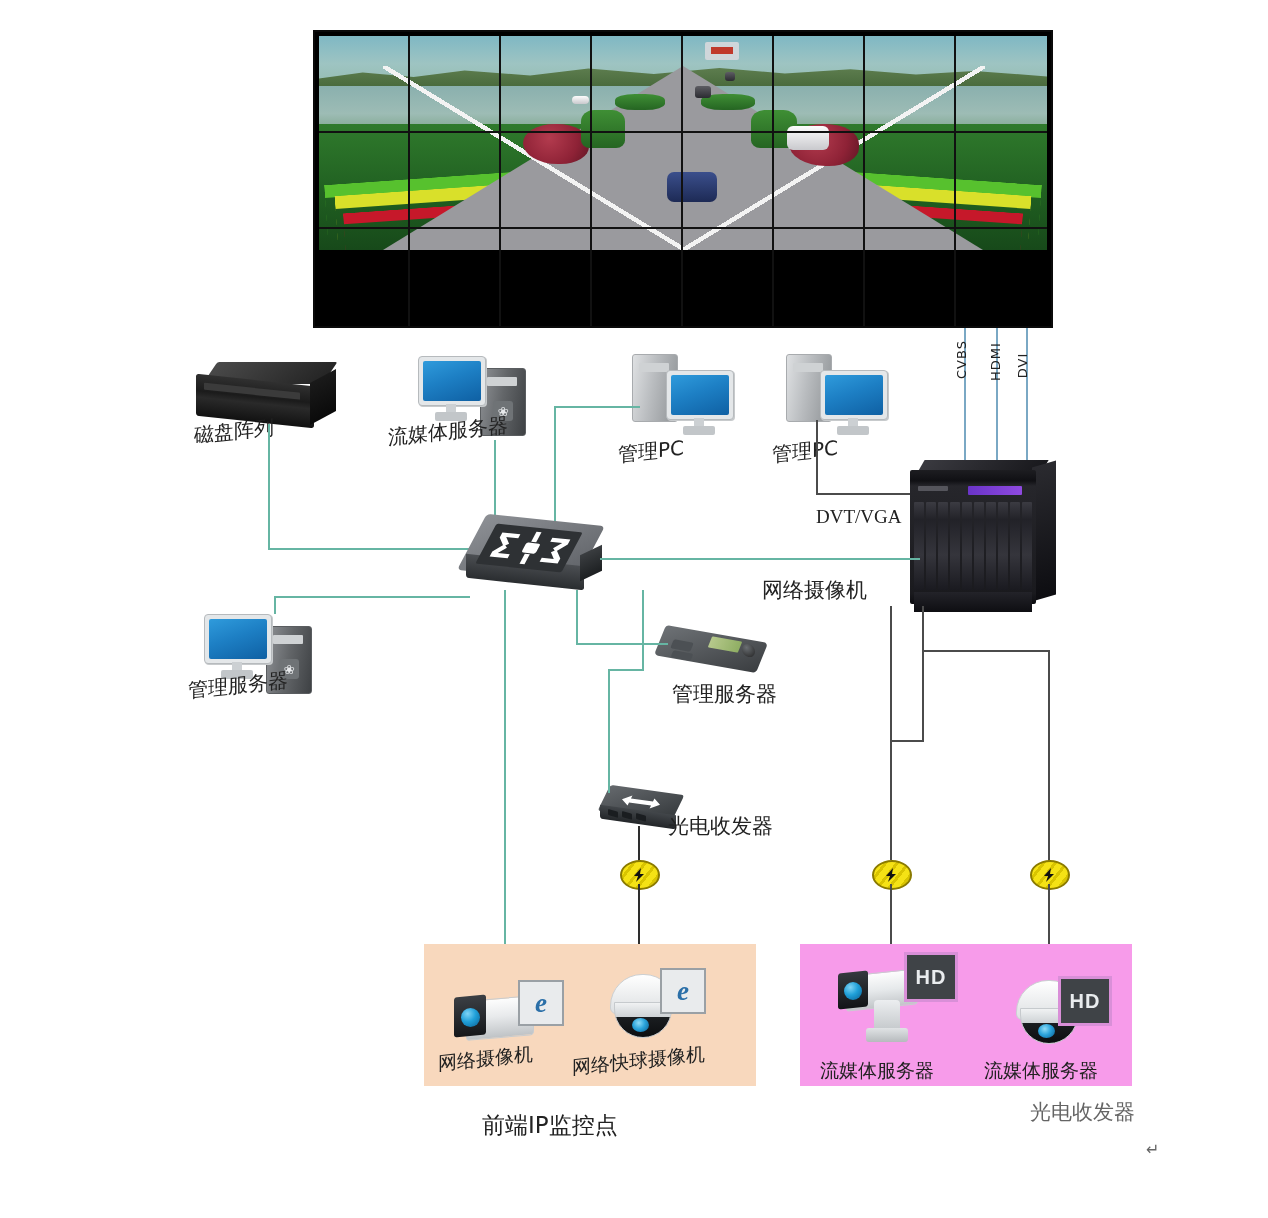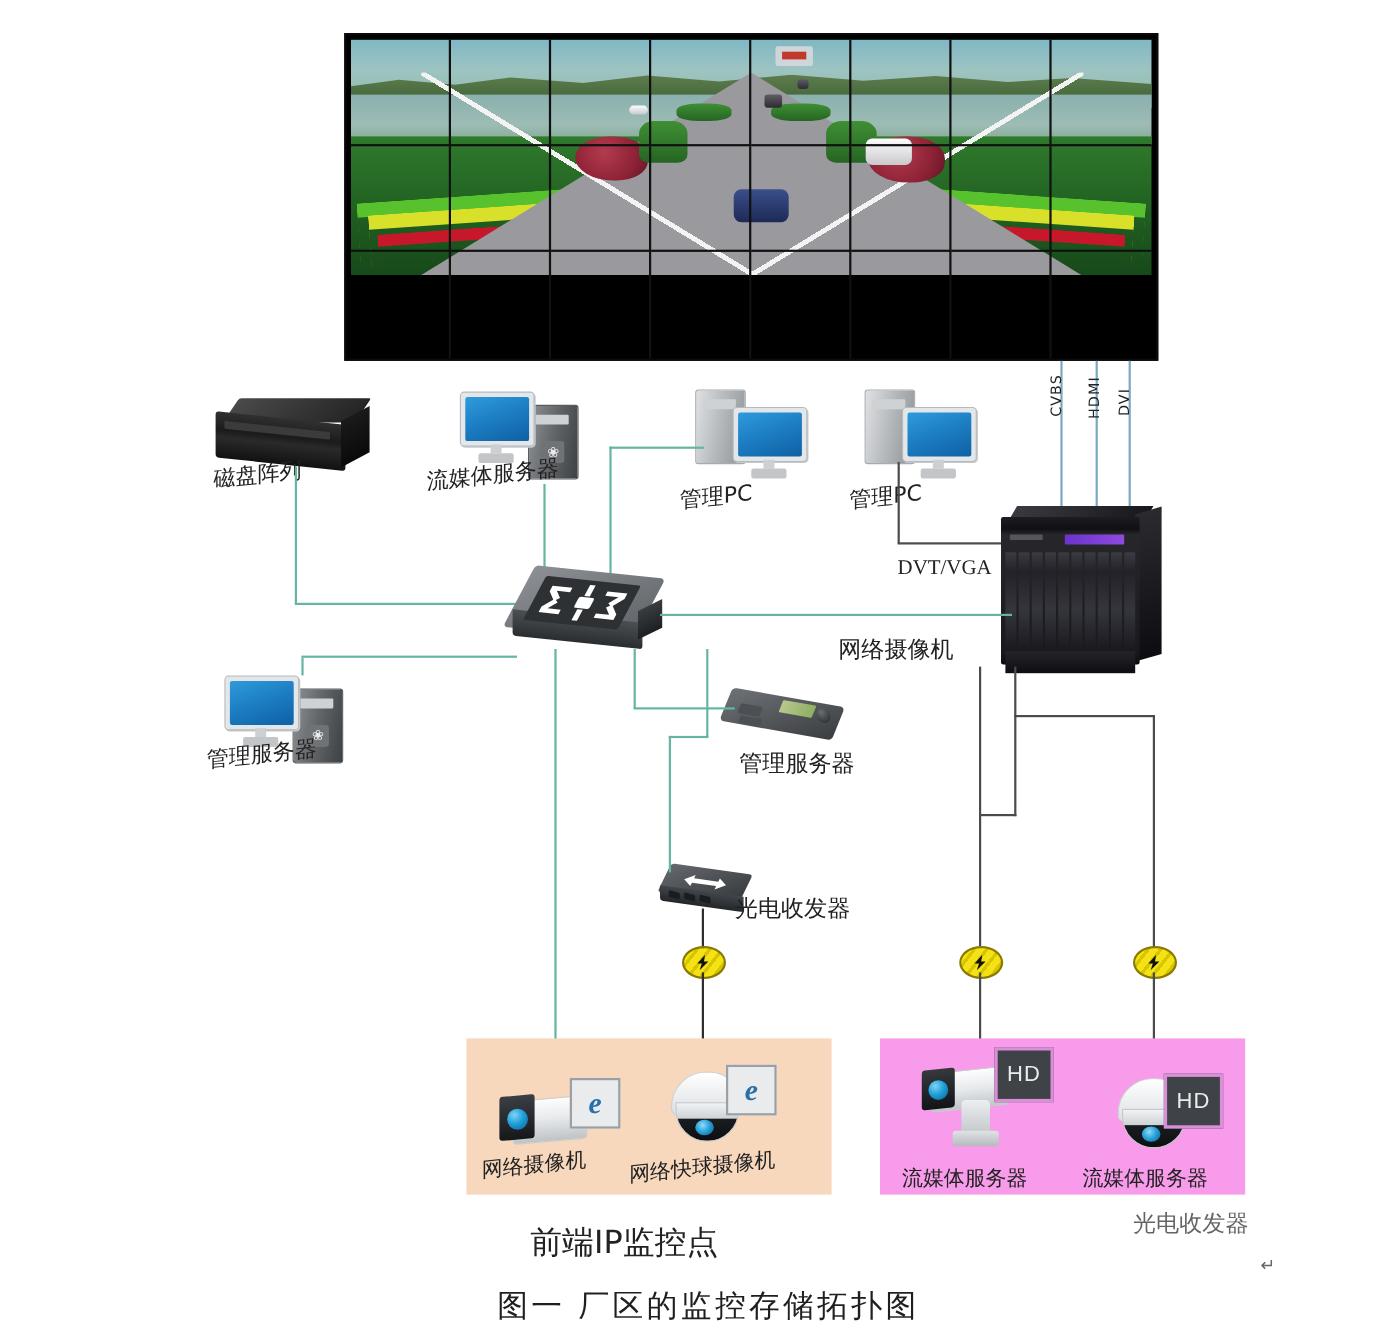--- a/index.html
+++ b/index.html
@@ -207,21 +207,21 @@
   .ptz-base{position:absolute;left:28px;top:62px;width:42px;height:14px;
     background:linear-gradient(180deg,#e0e3e5,#b6babd);border-radius:3px;}
 
   
   .badge-sq{position:absolute;width:42px;height:42px;border:2px solid #9aa0a5;
     background:#e9ebed;display:flex;align-items:center;justify-content:center;}
   .badge-ie{color:#2b6fa8;font-size:27px;font-style:italic;font-weight:bold;
     font-family:"Liberation Serif","DejaVu Serif",serif;}
   .badge-hd{position:absolute;width:48px;height:44px;border:3px solid #d98fd8;
     background:#3f4347;display:flex;align-items:center;justify-content:center;}
-  .badge-hd span{color:#e9ecee;font-size:20px;font-weight:normal;letter-spacing:1px;}
+  .badge-hd span{color:#e9ecee;font-size:20px;font-weight:bold;letter-spacing:1px;}
 
   
   .zone{position:absolute;}
   #zone-ip{background:#f8d8bd;}
   #zone-hd{background:#f79bea;}
 
   
   #legend{position:absolute;left:196px;top:762px;width:220px;height:150px;}
   .leg-line{position:absolute;height:3px;}
   .leg-dash{position:absolute;height:3px;
@@ -504,21 +504,21 @@
   <div class="dev cam-dome" style="left:598px;top:972px;">
     <div class="cd-top"></div>
     <div class="cd-ball"></div>
     <div class="cd-eye"></div>
   </div>
   <div class="badge-sq" style="left:660px;top:968px;">
     <span class="badge-ie">e</span>
   </div>
   <div class="lbl lbl-skew" style="left:572px;top:1048px;font-size:19px;">网络快球摄像机</div>
 
-  <div class="lbl" style="left:482px;top:1110px;font-size:29px;text-align:right;">前端IP监控点</div>
+  <div class="lbl" style="left:482px;top:1110px;font-size:23px;text-align:right;">前端IP监控点</div>
 
   <div id="zone-hd" class="zone" style="left:800px;top:944px;width:332px;height:142px;"></div>
 
   <div class="dev cam-ptz" style="left:838px;top:966px;">
     <div class="ptz-head"></div>
     <div class="ptz-lens"></div>
     <div class="ptz-glass"></div>
     <div class="ptz-mount"></div>
     <div class="ptz-base"></div>
   </div>
@@ -538,15 +538,14 @@
   <div class="lbl" style="left:984px;top:1058px;font-size:19px;">流媒体服务器</div>
 
 
   <div class="abs" style="left:996px;top:1096px;width:24px;height:22px;
        background:radial-gradient(circle at 35% 35%,#ffffff 0 8px,transparent 8px),
                   radial-gradient(circle at 70% 45%,#ffffff 0 9px,transparent 9px);
        opacity:.85;"></div>
   <div class="lbl" style="left:1030px;top:1098px;font-size:21px;color:#4a4a4a;opacity:.85;">光电收发器</div>
   <div class="lbl" style="left:1146px;top:1140px;font-size:16px;color:#666;">↵</div>
 
-  <div class="lbl" style="left:452px;top:1168px;font-size:28px;letter-spacing:3px;color:#1f1f1f;">图一 厂区的监控存储拓扑图</div>
 
 </div>
 
 </body></html>

